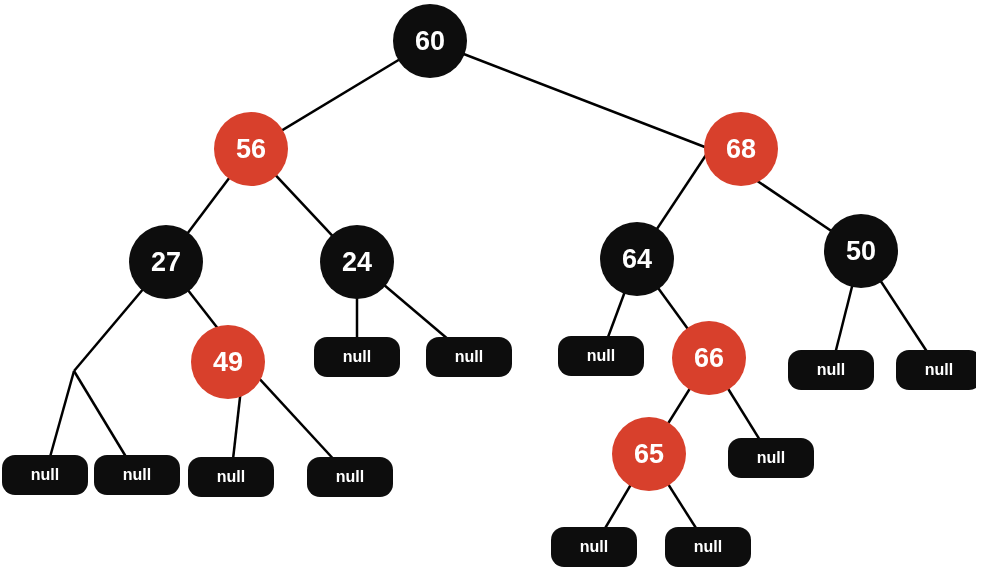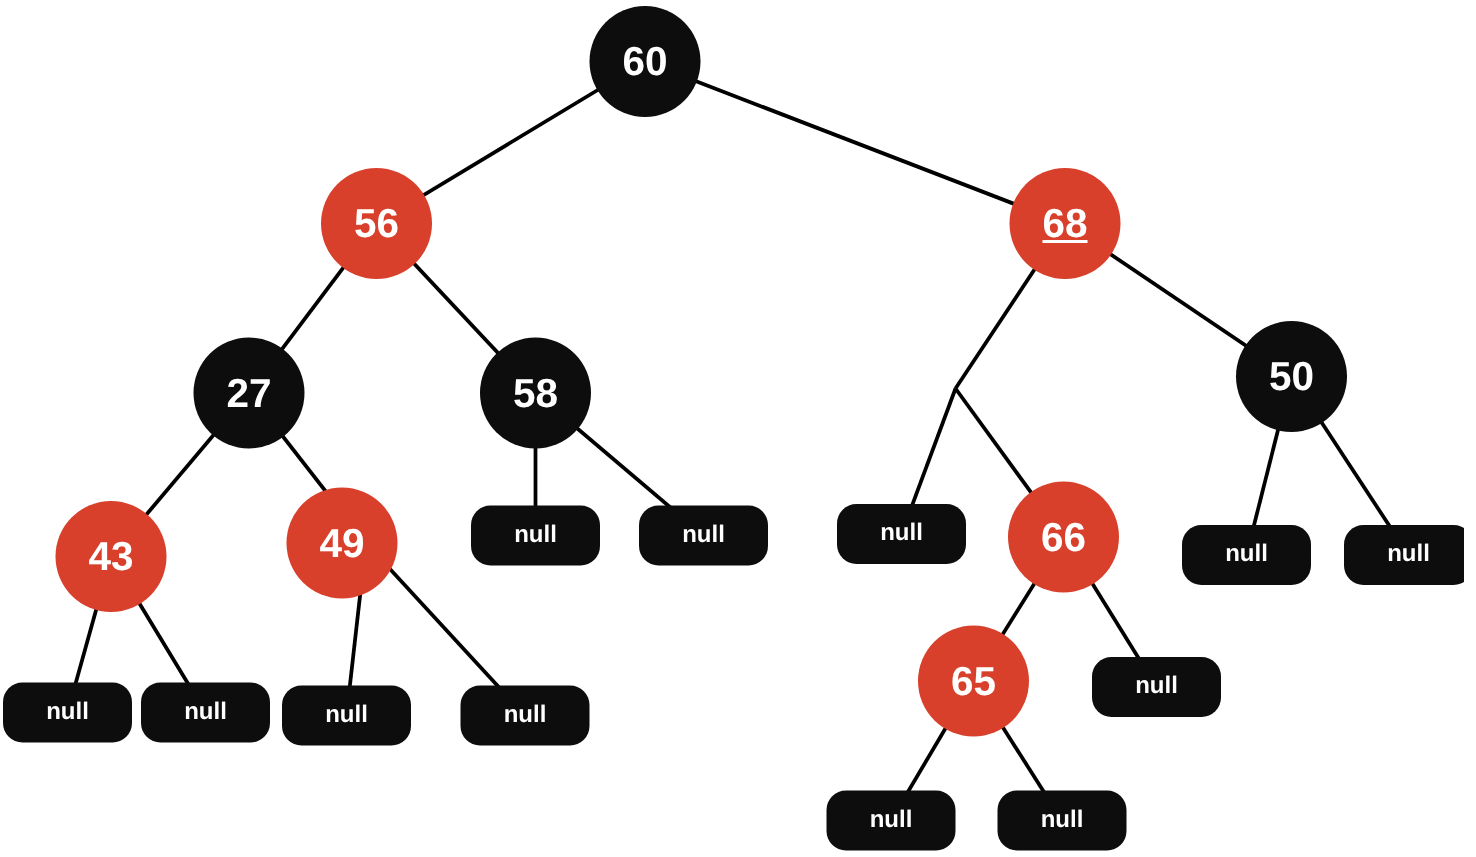--- a/index.html
+++ b/index.html
@@ -65,25 +65,25 @@
     <line x1="709" y1="358" x2="649" y2="454"></line>
     <line x1="709" y1="358" x2="771" y2="458"></line>
     <line x1="649" y1="454" x2="594" y2="547"></line>
     <line x1="649" y1="454" x2="708" y2="547"></line>
     <line x1="861" y1="251" x2="831" y2="370"></line>
     <line x1="861" y1="251" x2="939" y2="370"></line>
   </svg>
 
   <div class="node circle black" style="left:393px; top:4px;">60</div>
   <div class="node circle red" style="left:214px; top:112px;">56</div>
-  <div class="node circle red" style="left:673px; top:112px;text-decoration:underline;">68</div>
+  <div class="node circle red" style="left:704px; top:112px;">68</div>
   <div class="node circle black" style="left:129px; top:225px;">27</div>
-  <div class="node circle black" style="left:320px; top:225px;">58</div>
+  <div class="node circle black" style="left:320px; top:225px;">24</div>
+  <div class="node circle black" style="left:600px; top:222px;">64</div>
   <div class="node circle black" style="left:824px; top:214px;">50</div>
-  <div class="node circle red" style="left:37px;  top:334px;">43</div>
   <div class="node circle red" style="left:191px; top:325px;">49</div>
   <div class="node circle red" style="left:672px; top:321px;">66</div>
   <div class="node circle red" style="left:612px; top:417px;">65</div>
 
   <div class="node leaf" style="left:2px;   top:455px;">null</div>
   <div class="node leaf" style="left:94px;  top:455px;">null</div>
   <div class="node leaf" style="left:188px; top:457px;">null</div>
   <div class="node leaf" style="left:307px; top:457px;">null</div>
   <div class="node leaf" style="left:314px; top:337px;">null</div>
   <div class="node leaf" style="left:426px; top:337px;">null</div>

